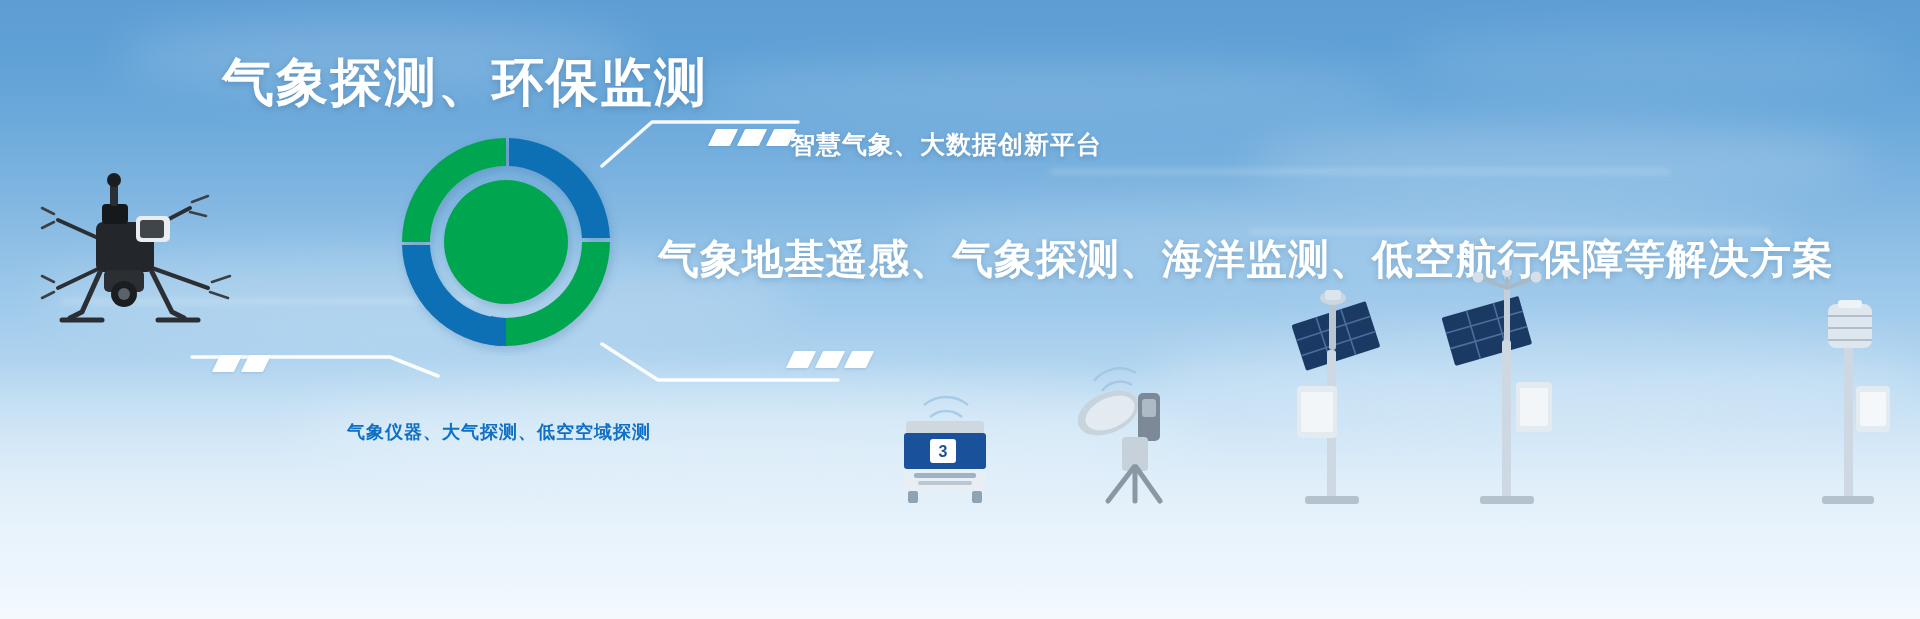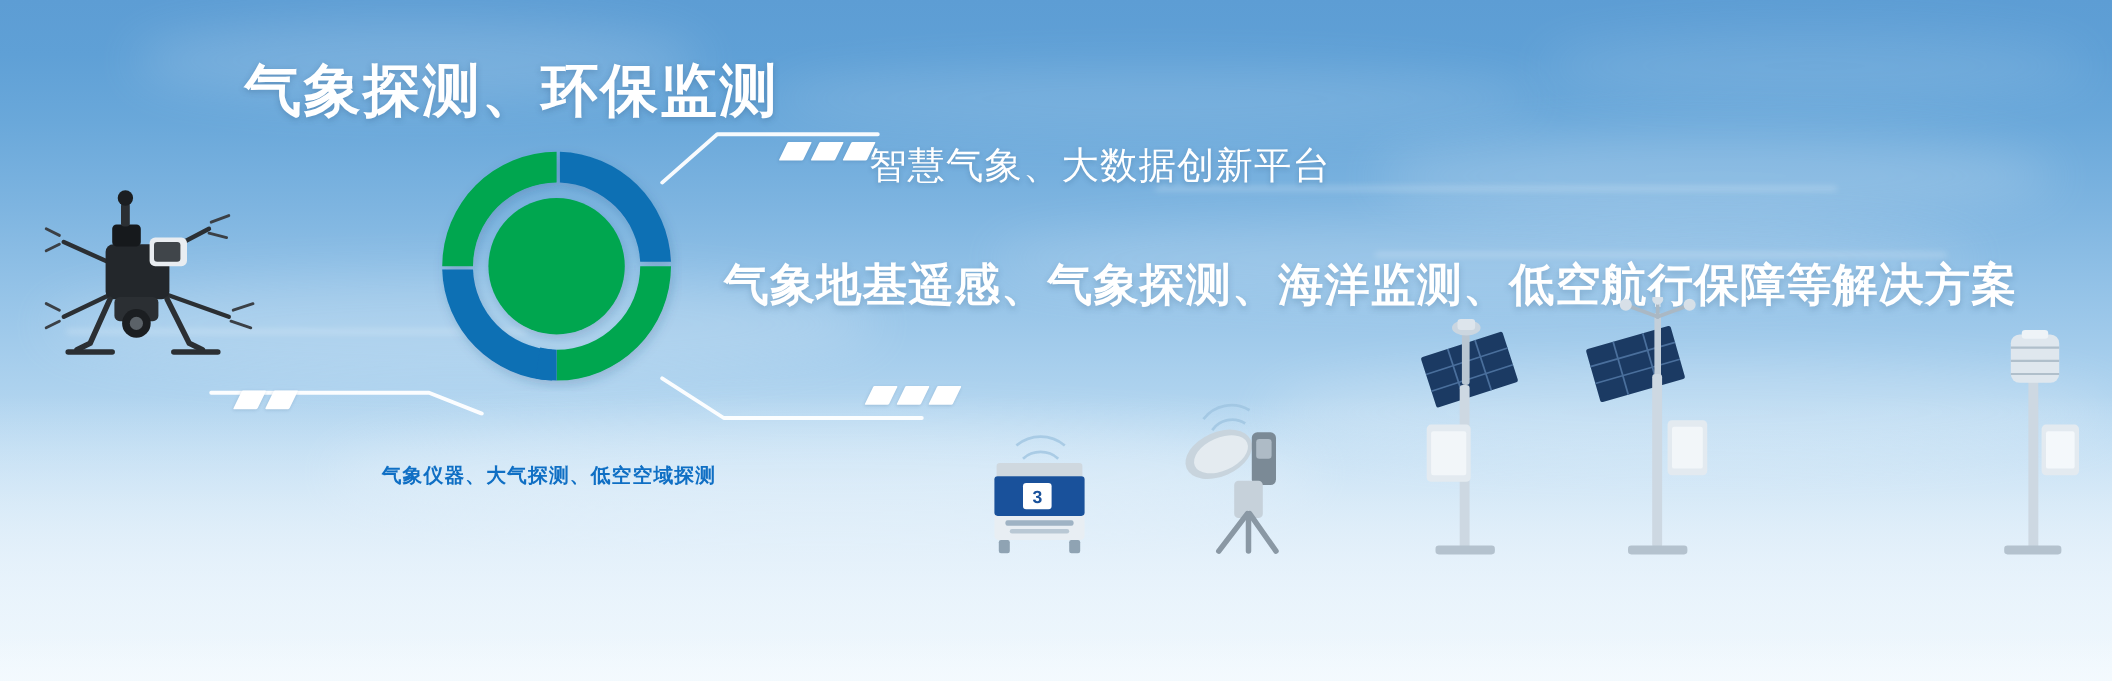--- a/index.html
+++ b/index.html
@@ -61,21 +61,21 @@
   .slashes{position:absolute;display:flex;gap:7px;}
   .slash{width:22px;height:17px;background:#ffffff;transform:skewX(-26deg);border-radius:1px;
          box-shadow:0 1px 3px rgba(40,80,120,.18);}
   .sl-top{left:712px;top:129px;}
   .sl-bl{left:216px;top:355px;}
   .sl-br{left:790px;top:351px;}
 
   
   .callout-top{
     position:absolute;left:790px;top:128px;
-    font-size:34px;font-weight:normal;color:#ffffff;letter-spacing:1px;
+    font-size:25px;font-weight:bold;color:#ffffff;letter-spacing:1px;
     text-shadow:0 2px 5px rgba(40,80,120,.28);white-space:nowrap;
   }
   .main-line{
     position:absolute;left:658px;top:232px;
     font-size:41px;font-weight:bold;color:#ffffff;letter-spacing:1px;
     text-shadow:0 2px 6px rgba(40,80,120,.26);white-space:nowrap;
   }
   .bottom-line{
     position:absolute;left:347px;top:420px;
     font-size:18px;font-weight:bold;color:#0f6fc4;letter-spacing:1px;

